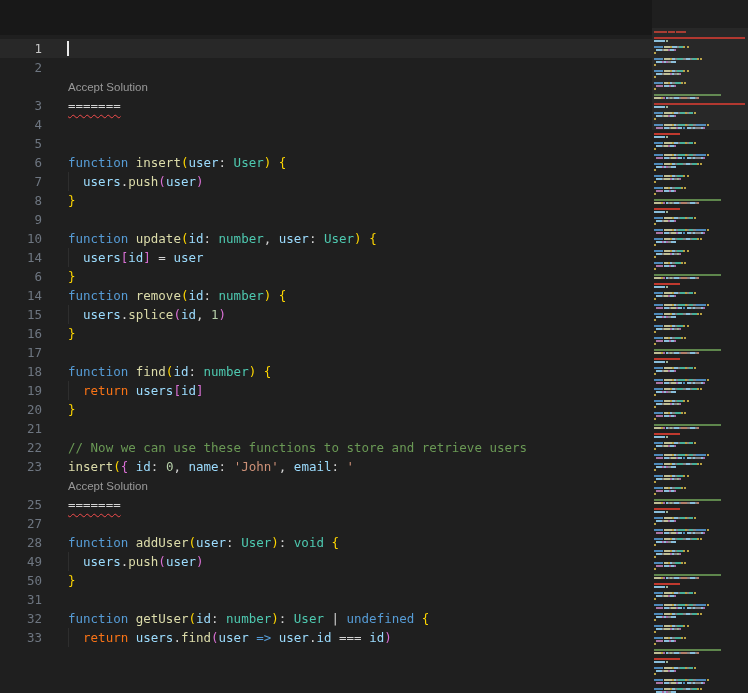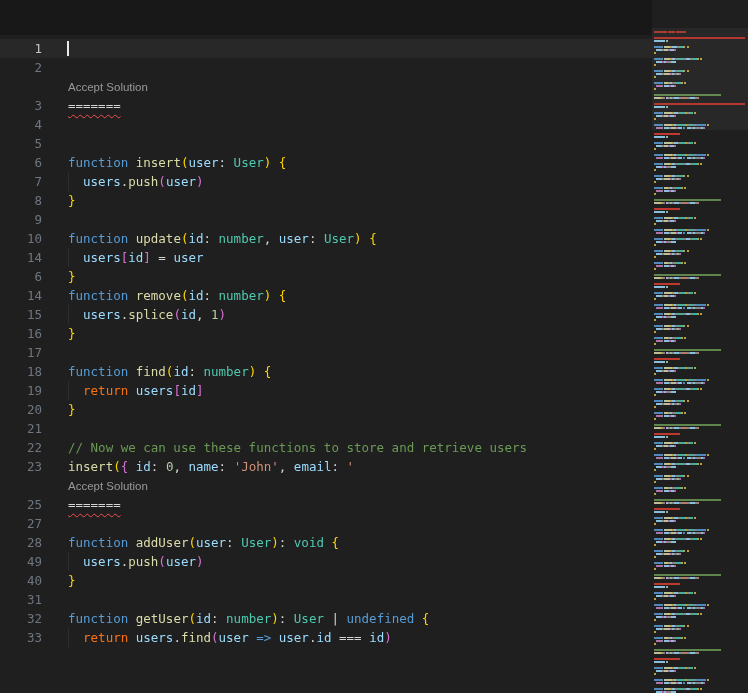--- a/index.html
+++ b/index.html
@@ -181,21 +181,21 @@
         <div class="line">
           <span class="num">28</span>
           <span class="content"><span class="kw">function</span><span class="op"> </span><span class="fn">addUser</span><span class="b1">(</span><span class="var">user</span><span class="op">: </span><span class="type">User</span><span class="b1">)</span><span class="op">: </span><span class="type">void</span><span class="op"> </span><span class="b1">{</span></span>
         </div>
         <div class="line">
           <span class="num">49</span>
           <span class="guide"></span>
           <span class="content"><span class="op">  </span><span class="var">users</span><span class="op">.</span><span class="fn">push</span><span class="b2">(</span><span class="var">user</span><span class="b2">)</span></span>
         </div>
         <div class="line">
-          <span class="num">40</span>
+          <span class="num">50</span>
           <span class="content"><span class="b1">}</span></span>
         </div>
         <div class="line">
           <span class="num">31</span>
           <span class="content"></span>
         </div>
         <div class="line">
           <span class="num">32</span>
           <span class="content"><span class="kw">function</span><span class="op"> </span><span class="fn">getUser</span><span class="b1">(</span><span class="var">id</span><span class="op">: </span><span class="type">number</span><span class="b1">)</span><span class="op">: </span><span class="type">User</span><span class="op"> | </span><span class="kw">undefined</span><span class="op"> </span><span class="b1">{</span></span>
         </div>

